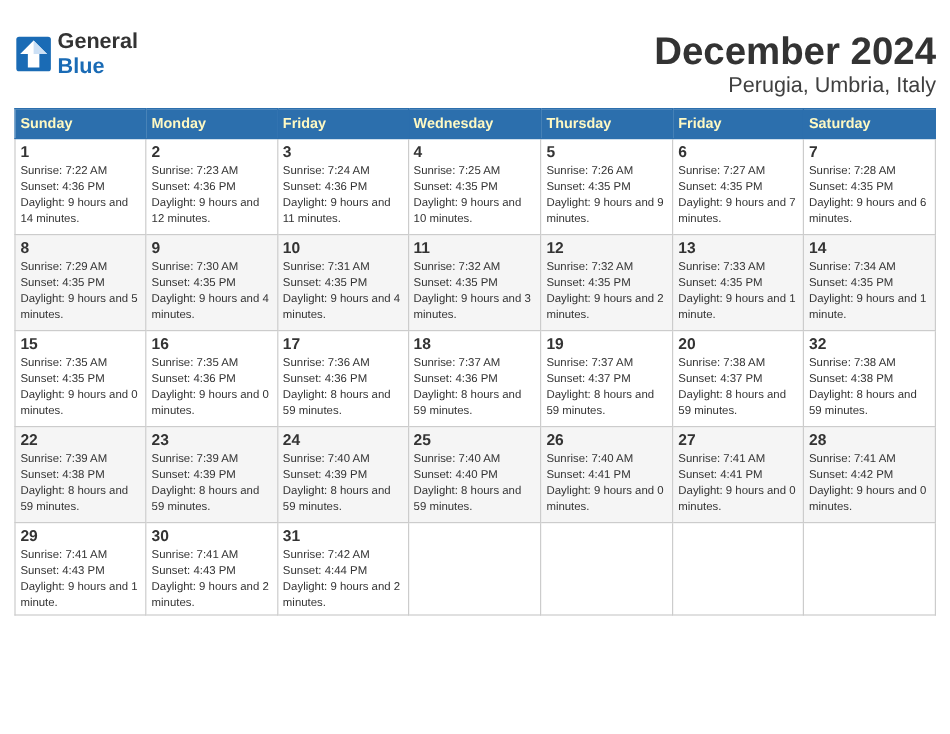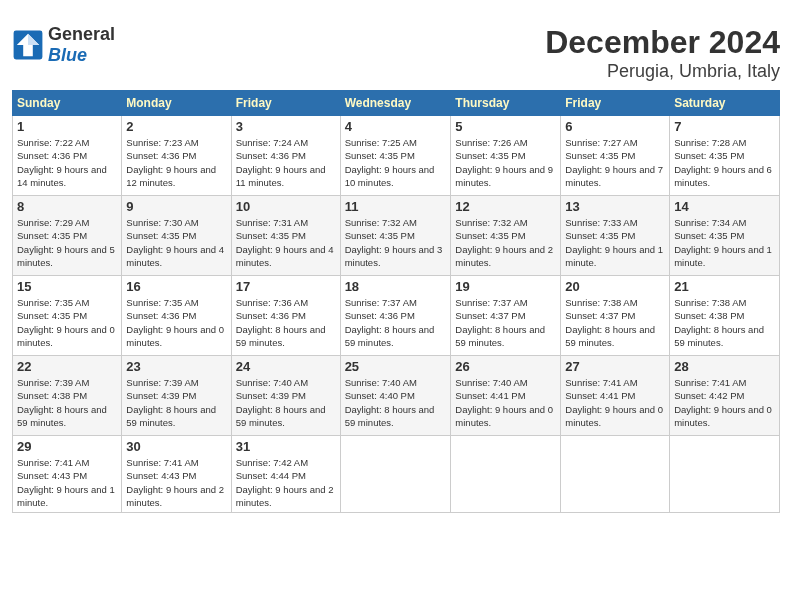--- a/index.html
+++ b/index.html
@@ -21,21 +21,21 @@
       margin-bottom: 8px;
     }
     .logo {
       display: flex;
       align-items: center;
       font-size: 18px;
       font-weight: bold;
       color: #333;
     }
     .logo-general { color: #333; }
-    .logo-blue { color: #1a6bb5; font-style: italic; }
+    .logo-blue { color: #1a6bb5; }
     .logo-icon {
       width: 32px;
       height: 32px;
       margin-right: 4px;
     }
     .title-area {
       text-align: right;
     }
     .month-title {
       font-size: 32px;
@@ -207,21 +207,21 @@
         </td>
         <td>
           <span class="day-num">19</span>
           <div class="day-info">Sunrise: 7:37 AM<br>Sunset: 4:37 PM<br>Daylight: 8 hours and 59 minutes.</div>
         </td>
         <td>
           <span class="day-num">20</span>
           <div class="day-info">Sunrise: 7:38 AM<br>Sunset: 4:37 PM<br>Daylight: 8 hours and 59 minutes.</div>
         </td>
         <td>
-          <span class="day-num">21</span>
+          <span class="day-num">32</span>
           <div class="day-info">Sunrise: 7:38 AM<br>Sunset: 4:38 PM<br>Daylight: 8 hours and 59 minutes.</div>
         </td>
       </tr>
 
       <tr>
         <td>
           <span class="day-num">22</span>
           <div class="day-info">Sunrise: 7:39 AM<br>Sunset: 4:38 PM<br>Daylight: 8 hours and 59 minutes.</div>
         </td>
         <td>

